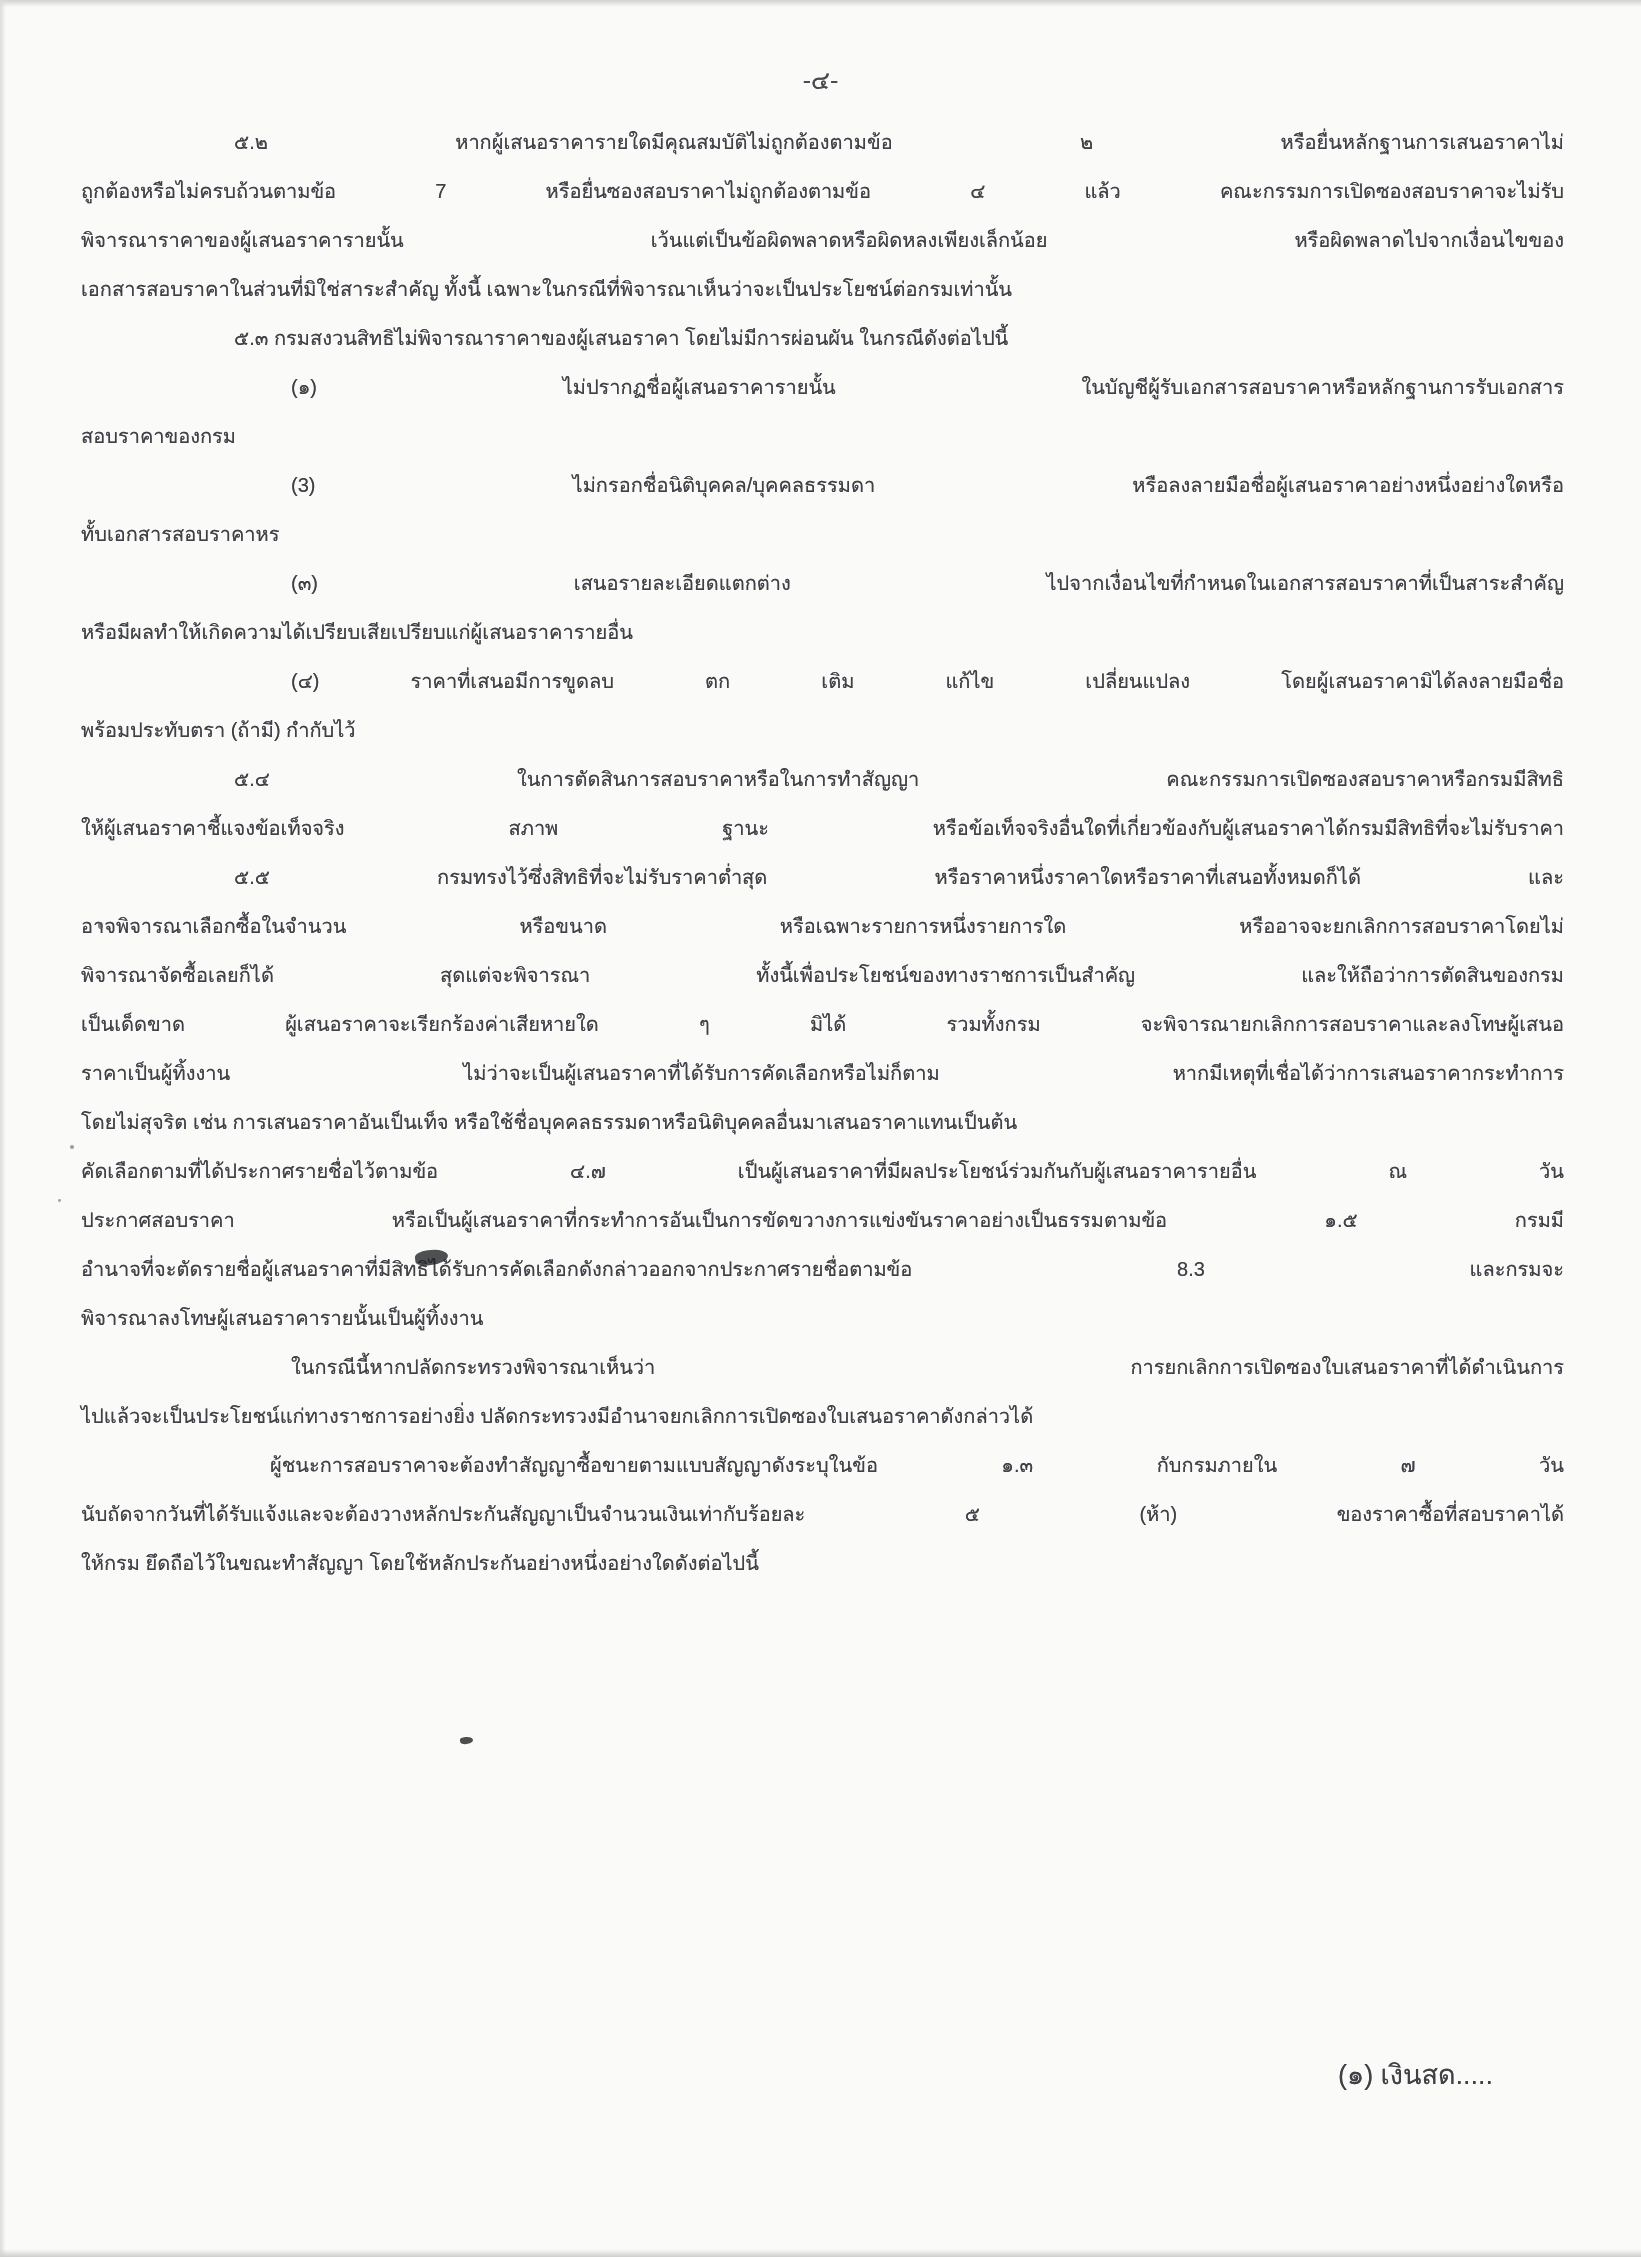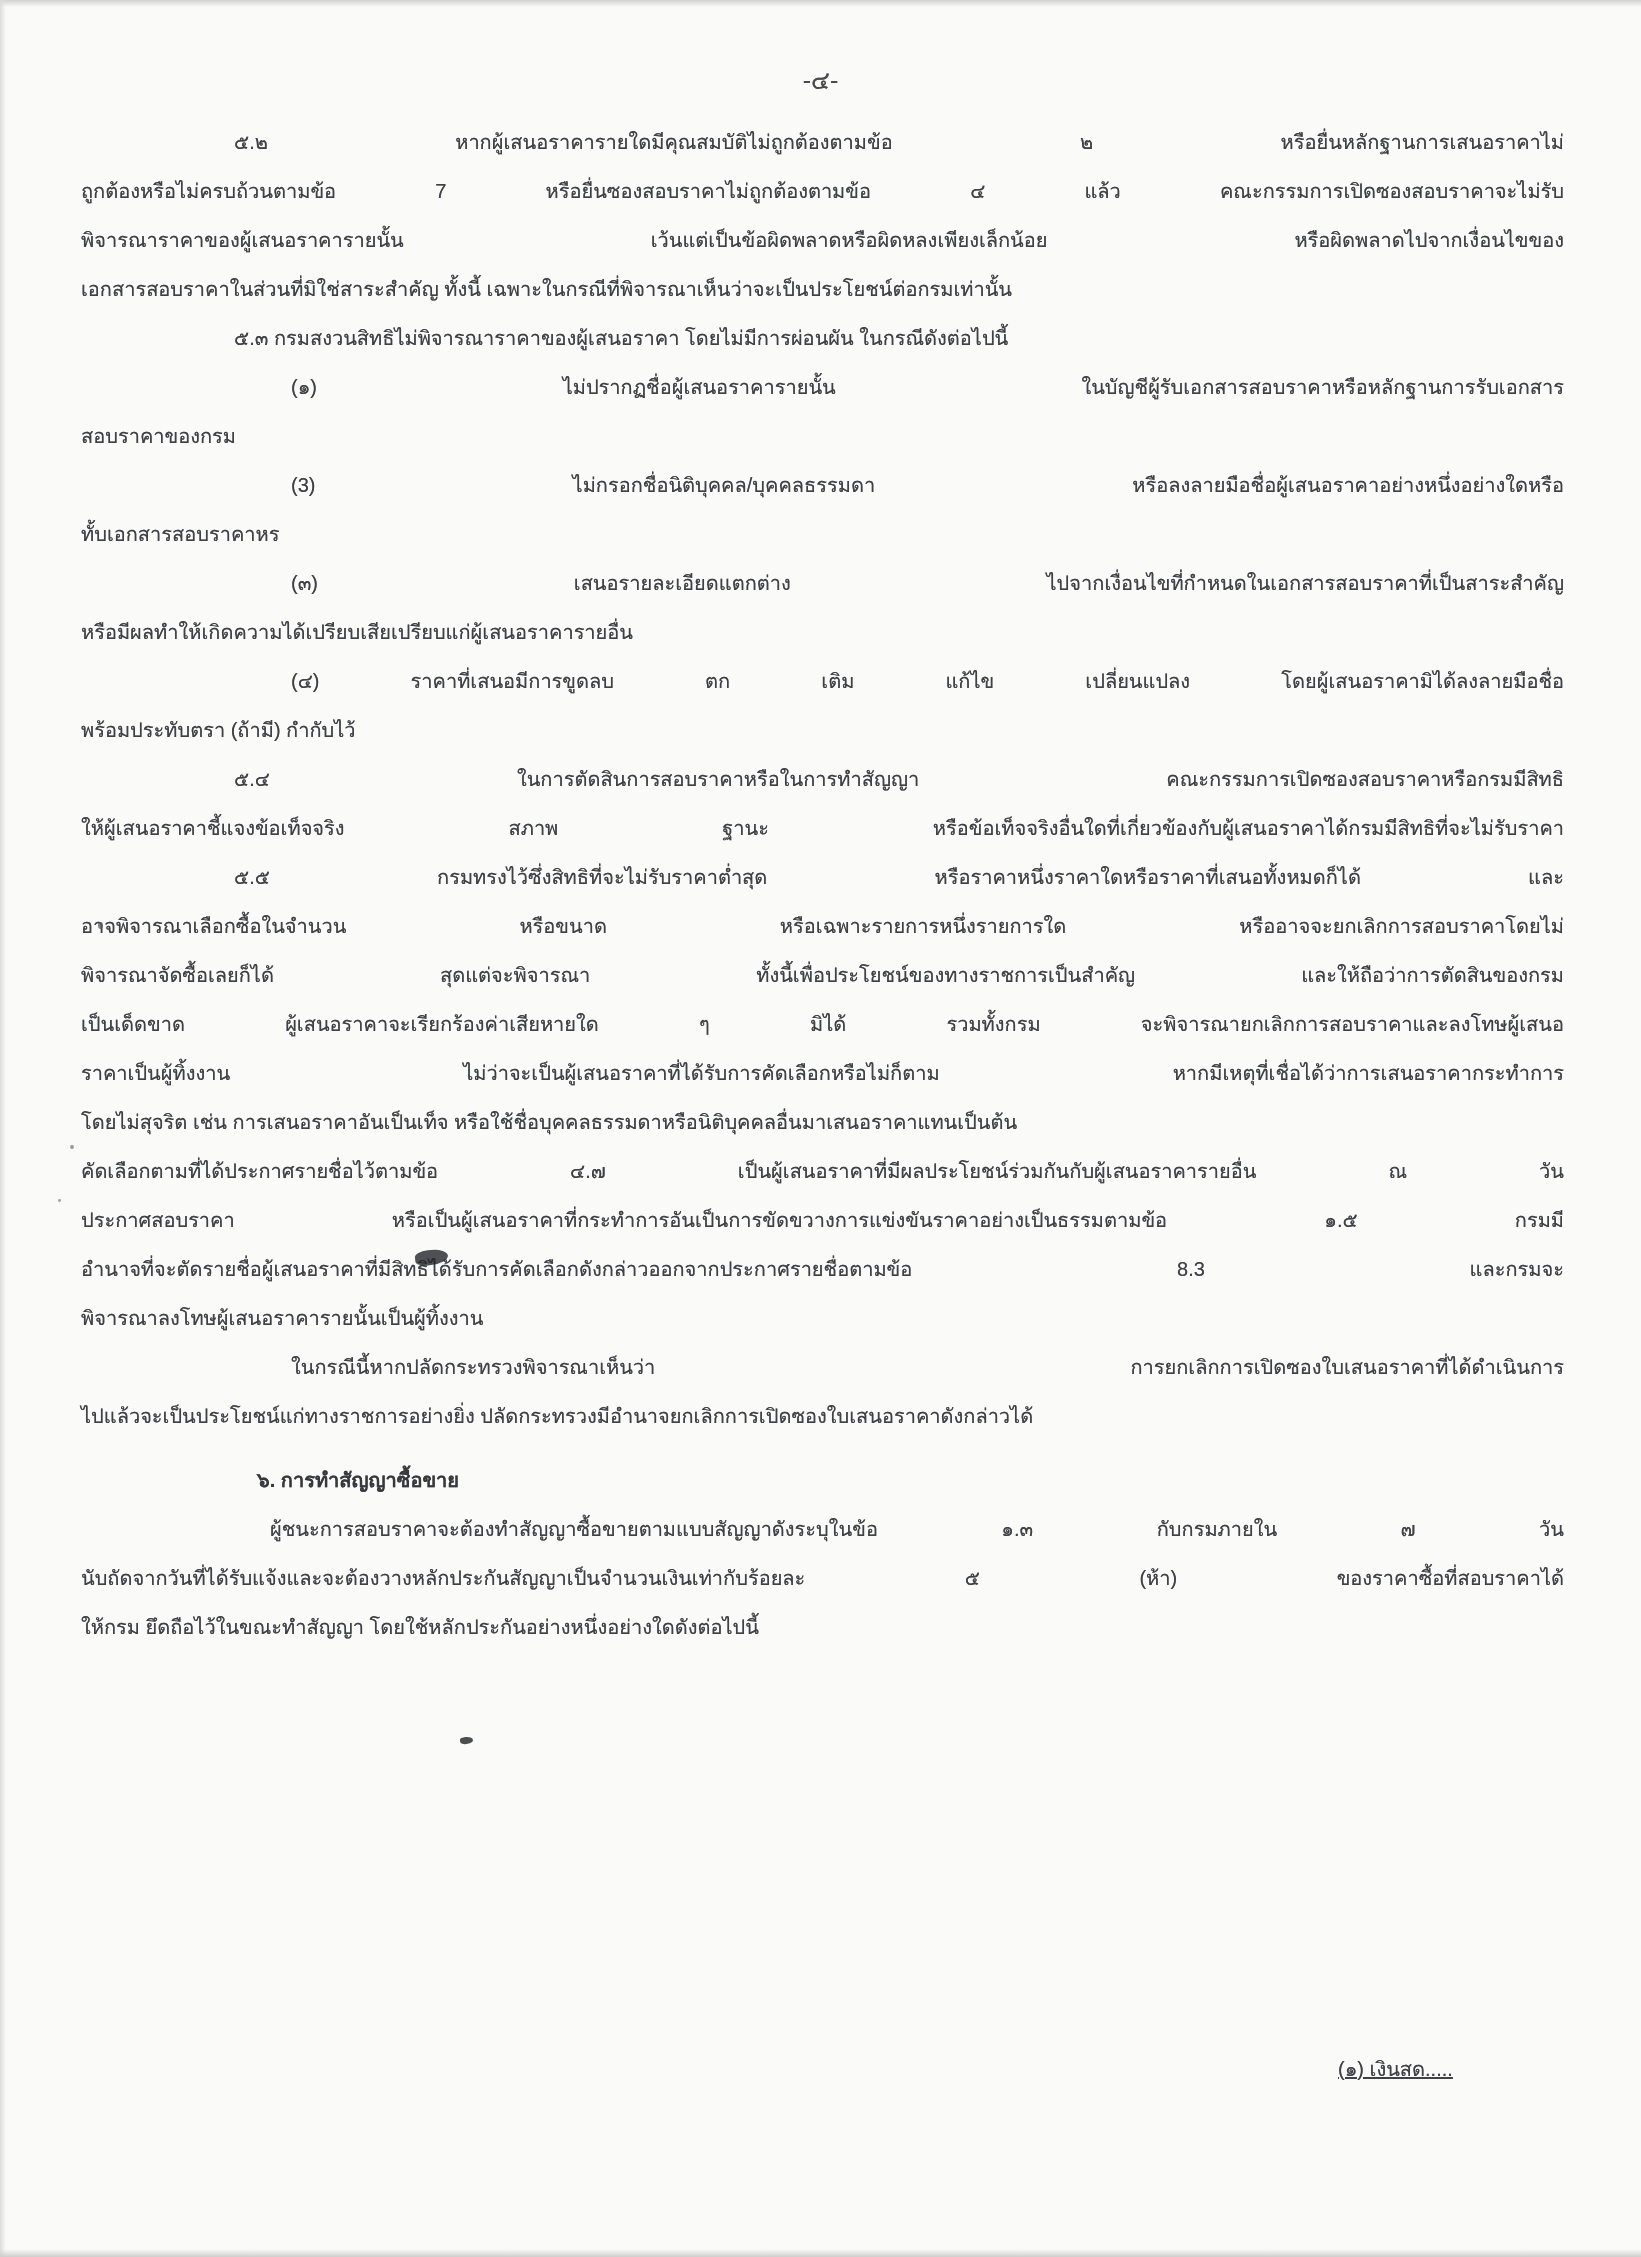--- a/index.html
+++ b/index.html
@@ -33,23 +33,22 @@
   }
   .line.fill{text-align-last:justify;}
   .line.t-sub{text-indent:153px;}
   .line.t-item{text-indent:210px;}
   .line.t-para{text-indent:210px;}
   .line.t-heading{text-indent:176px;margin-top:15.4px;}
   .line.t-lead{text-indent:189px;}
   .line.bold{font-weight:bold;color:#37383d;}
   .continuation-note{
     position:absolute;left:1338px;top:2053px;
-    font-size:20px;color:#3f4147;
+    font-size:27px;color:#3f4147;
     text-shadow:0 0 0.6px rgba(63,65,71,.65);
-    text-decoration:underline;
   }
   .speck{position:absolute;background:#5a5b60;border-radius:50%;}
   .speck.s1{left:98px;top:922px;width:4.8px;height:6.8px;opacity:.75;}
   .speck.s2{left:70px;top:1145px;width:3.9px;height:3.9px;opacity:.6;}
   .speck.s3{left:58px;top:1199px;width:2.9px;height:2.9px;opacity:.55;}
   .speck.mark{left:460px;top:1737px;width:12.6px;height:6.8px;border-radius:40% 60% 50% 50%;
     background:#2e2f33;opacity:.85;transform:rotate(-8deg);}
   .ink-blob{
     position:absolute;left:415px;top:1250px;width:33px;height:14.5px;
     background:#1f2024;opacity:.78;border-radius:45% 55% 60% 40%;
@@ -86,21 +85,20 @@
     <div class="line t-cont fill">พิจารณาจัดซื้อเลยก็ได้ สุดแต่จะพิจารณา ทั้งนี้เพื่อประโยชน์ของทางราชการเป็นสำคัญ และให้ถือว่าการตัดสินของกรม</div>
     <div class="line t-cont fill">เป็นเด็ดขาด ผู้เสนอราคาจะเรียกร้องค่าเสียหายใด ๆ มิได้ รวมทั้งกรม จะพิจารณายกเลิกการสอบราคาและลงโทษผู้เสนอ</div>
     <div class="line t-cont fill">ราคาเป็นผู้ทิ้งงาน ไม่ว่าจะเป็นผู้เสนอราคาที่ได้รับการคัดเลือกหรือไม่ก็ตาม หากมีเหตุที่เชื่อได้ว่าการเสนอราคากระทำการ</div>
     <div class="line t-cont">โดยไม่สุจริต เช่น การเสนอราคาอันเป็นเท็จ หรือใช้ชื่อบุคคลธรรมดาหรือนิติบุคคลอื่นมาเสนอราคาแทนเป็นต้น</div>
     <div class="line t-cont fill">คัดเลือกตามที่ได้ประกาศรายชื่อไว้ตามข้อ ๔.๗ เป็นผู้เสนอราคาที่มีผลประโยชน์ร่วมกันกับผู้เสนอราคารายอื่น ณ วัน</div>
     <div class="line t-cont fill">ประกาศสอบราคา หรือเป็นผู้เสนอราคาที่กระทำการอันเป็นการขัดขวางการแข่งขันราคาอย่างเป็นธรรมตามข้อ ๑.๕ กรมมี</div>
     <div class="line t-cont fill">อำนาจที่จะตัดรายชื่อผู้เสนอราคาที่มีสิทธิได้รับการคัดเลือกดังกล่าวออกจากประกาศรายชื่อตามข้อ 8.3 และกรมจะ</div>
     <div class="line t-cont">พิจารณาลงโทษผู้เสนอราคารายนั้นเป็นผู้ทิ้งงาน</div>
     <div class="line t-para fill">ในกรณีนี้หากปลัดกระทรวงพิจารณาเห็นว่า การยกเลิกการเปิดซองใบเสนอราคาที่ได้ดำเนินการ</div>
     <div class="line t-cont">ไปแล้วจะเป็นประโยชน์แก่ทางราชการอย่างยิ่ง ปลัดกระทรวงมีอำนาจยกเลิกการเปิดซองใบเสนอราคาดังกล่าวได้</div>
-    <div class="line t-heading bold">๖. การทำสัญญาซื้อขาย</div>
     <div class="line t-lead fill">ผู้ชนะการสอบราคาจะต้องทำสัญญาซื้อขายตามแบบสัญญาดังระบุในข้อ ๑.๓ กับกรมภายใน ๗ วัน</div>
     <div class="line t-cont fill">นับถัดจากวันที่ได้รับแจ้งและจะต้องวางหลักประกันสัญญาเป็นจำนวนเงินเท่ากับร้อยละ ๕ (ห้า) ของราคาซื้อที่สอบราคาได้</div>
     <div class="line t-cont">ให้กรม ยึดถือไว้ในขณะทำสัญญา โดยใช้หลักประกันอย่างหนึ่งอย่างใดดังต่อไปนี้</div>
   </div>
 
 <div class="ink-blob"></div>
 <div class="speck s1"></div>
 <div class="speck s2"></div>
 <div class="speck s3"></div>
 <div class="speck mark"></div>

